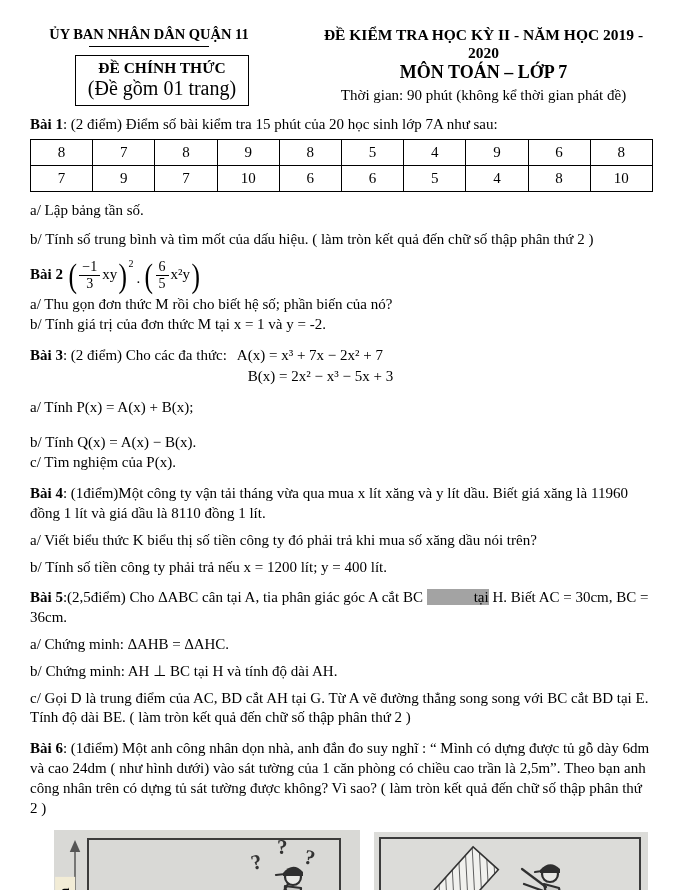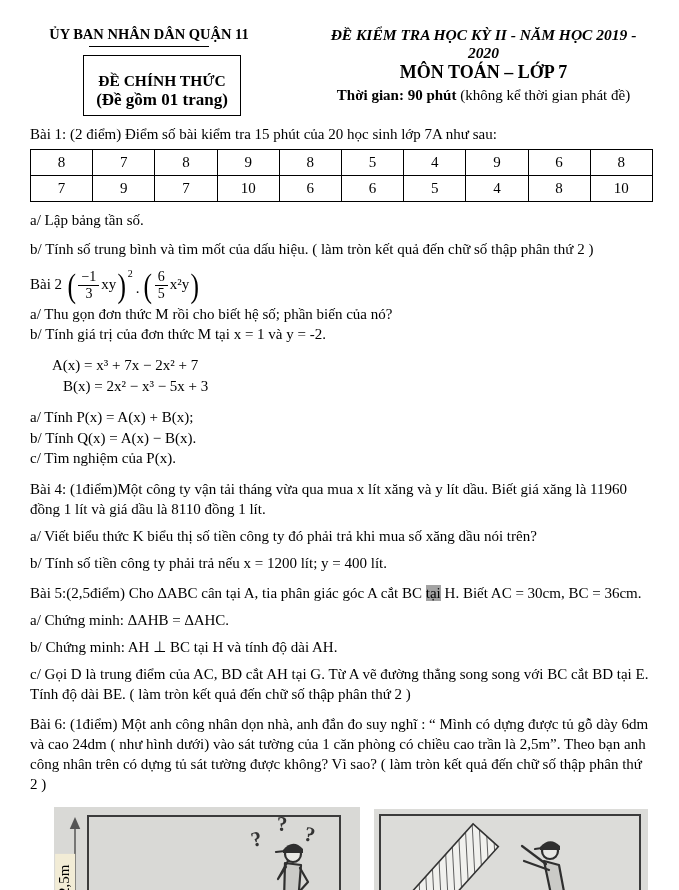--- a/index.html
+++ b/index.html
@@ -12,34 +12,34 @@
     overflow: hidden;
   }
   .page { padding: 26px 26px 0 30px; position: relative; }
 
   
   .header { display: flex; gap: 46px; }
   .header-left { width: 238px; text-align: center; }
   .header-left .org { font-weight: bold; font-size: 14.5px; line-height: 1.18; }
   .org-underline { width: 120px; height: 0; border-bottom: 1.6px solid #000; margin: 3px auto 0; }
   .header-right { flex: 1; text-align: center; }
-  .header-right .title1 { font-weight: bold; font-size: 15.5px; line-height: 1.15; font-style: italic; }
+  .header-right .title1 { font-weight: bold; font-size: 15.5px; line-height: 1.15; }
   .header-right .title2 { font-weight: bold; font-size: 18px; line-height: 1.2; }
   .header-right .time-line { margin-top: 4px; font-size: 15px; }
-  .header-right .time-line b { font-weight: bold; }
+  .header-right .time-line b { font-weight: normal; }
   .exam-box {
     display: inline-block; border: 1.7px solid #000;
-    margin: 8px 0 0 26px; padding: 16px 12px 5px; text-align: center;
+    margin: 8px 0 0 26px; padding: 3px 12px 5px; text-align: center;
   }
   .exam-box .box1 { font-weight: bold; font-size: 15.5px; }
-  .exam-box .box2 { font-size: 17px; font-weight: bold; }
+  .exam-box .box2 { font-size: 20px; }
 
   
   .prob { margin-top: 9px; line-height: 1.32; }
-  .prob .blabel { font-weight: normal; }
+  .prob .blabel { font-weight: bold; }
   .sub { margin-top: 9px; line-height: 1.32; }
 
   table.scores { width: 100%; border-collapse: collapse; margin-top: 4px; }
   table.scores td {
     border: 1px solid #000; height: 26px; width: 10%;
     text-align: center; font-size: 15px; padding: 0;
   }
 
   
   .formula-line { display: flex; align-items: center; margin-top: 8px; }
@@ -48,24 +48,24 @@
           font-size: 14px; line-height: 1.15; margin: 0 1px; }
   .frac .num { border-bottom: 1px solid #000; padding: 0 3px 0; }
   .frac .den { padding-top: 0; }
   .paren { font-size: 34px; font-weight: 400; line-height: 0.8; transform: scaleX(0.75); }
   .fvar { margin-left: 1px; }
   .fexp { font-size: 10px; vertical-align: super; position: relative; top: -12px; }
   .fdot { margin: 0 3px; position: relative; top: 4px; }
 
   
   .poly-row { display: flex; margin-top: 9px; line-height: 1.35; }
-  .poly-col { margin-left: 22px; }
+  .poly-col { margin-left: 10px; }
   .poly-col .bx { margin-left: 11px; }
 
-  .hl { background: #a3a3a3; }
+  .hl { background: #a3a3a3; padding-left: 47px; }
 
   
   .figures { display: flex; align-items: flex-start; margin-top: 12px; margin-left: 24px; }
   .figure { position: relative; }
   #fig1 { width: 306px; height: 164px; background: #d9d9d6; }
   #fig2 { width: 274px; height: 150px; background: #dcdcd9; margin-left: 14px; margin-top: 2px; }
   .lab { position: absolute; background: #f2ecd6; text-align: center; line-height: 1.05; }
   .lab-v { left: -15px; top: 63px; width: 52px; font-size: 15px; padding: 2px 0; transform: rotate(-90deg); }
   .lab-w { left: 95px; top: 84px; width: 68px; font-size: 16px; padding: 1px 0; }
 </style>
@@ -145,27 +145,28 @@
         <span class="fvar">x²y</span>
         <span class="paren">)</span>
       </span>
     </div>
     <div class="sub" style="margin-top:3px">a/ Thu gọn đơn thức M rồi cho biết hệ số; phần biến của nó?</div>
     <div class="sub" style="margin-top:1px">b/ Tính giá trị của đơn thức M tại x = 1 và y = -2.</div>
   </div>
 
   <div class="prob" style="margin-top:10px">
     <div class="poly-row">
+      <div><span class="blabel">Bài 3</span><span>: (2 điểm) Cho các đa thức:</span></div>
       <div class="poly-col">
         <div>A(x) = x³ + 7x − 2x²  + 7</div>
         <div class="bx">B(x) = 2x² − x³ − 5x + 3</div>
       </div>
     </div>
     <div class="sub" style="margin-top:12px">a/ Tính P(x)  = A(x) + B(x);</div>
-    <div class="sub" style="margin-top:1px">b/ Tính Q(x) = A(x) −  B(x).</div>
+    <div class="sub" style="margin-top:15px">b/ Tính Q(x) = A(x) −  B(x).</div>
     <div class="sub" style="margin-top:1px">c/ Tìm nghiệm của P(x).</div>
   </div>
 
   <div class="prob" style="margin-top:11px">
     <span class="blabel">Bài 4</span><span>: (1điểm)Một công ty vận tải tháng vừa qua mua x lít xăng và y lít dầu. Biết giá xăng là 11960 đồng 1 lít và giá dầu là 8110 đồng 1 lít.</span>
     <div class="sub" style="margin-top:7px">a/ Viết biểu thức K biểu thị số tiền công ty đó phải trả khi mua số xăng dầu nói trên?</div>
     <div class="sub" style="margin-top:7px">b/ Tính số tiền công ty phải trả nếu x = 1200 lít; y = 400 lít.</div>
   </div>
 
   <div class="prob" style="margin-top:11px">

